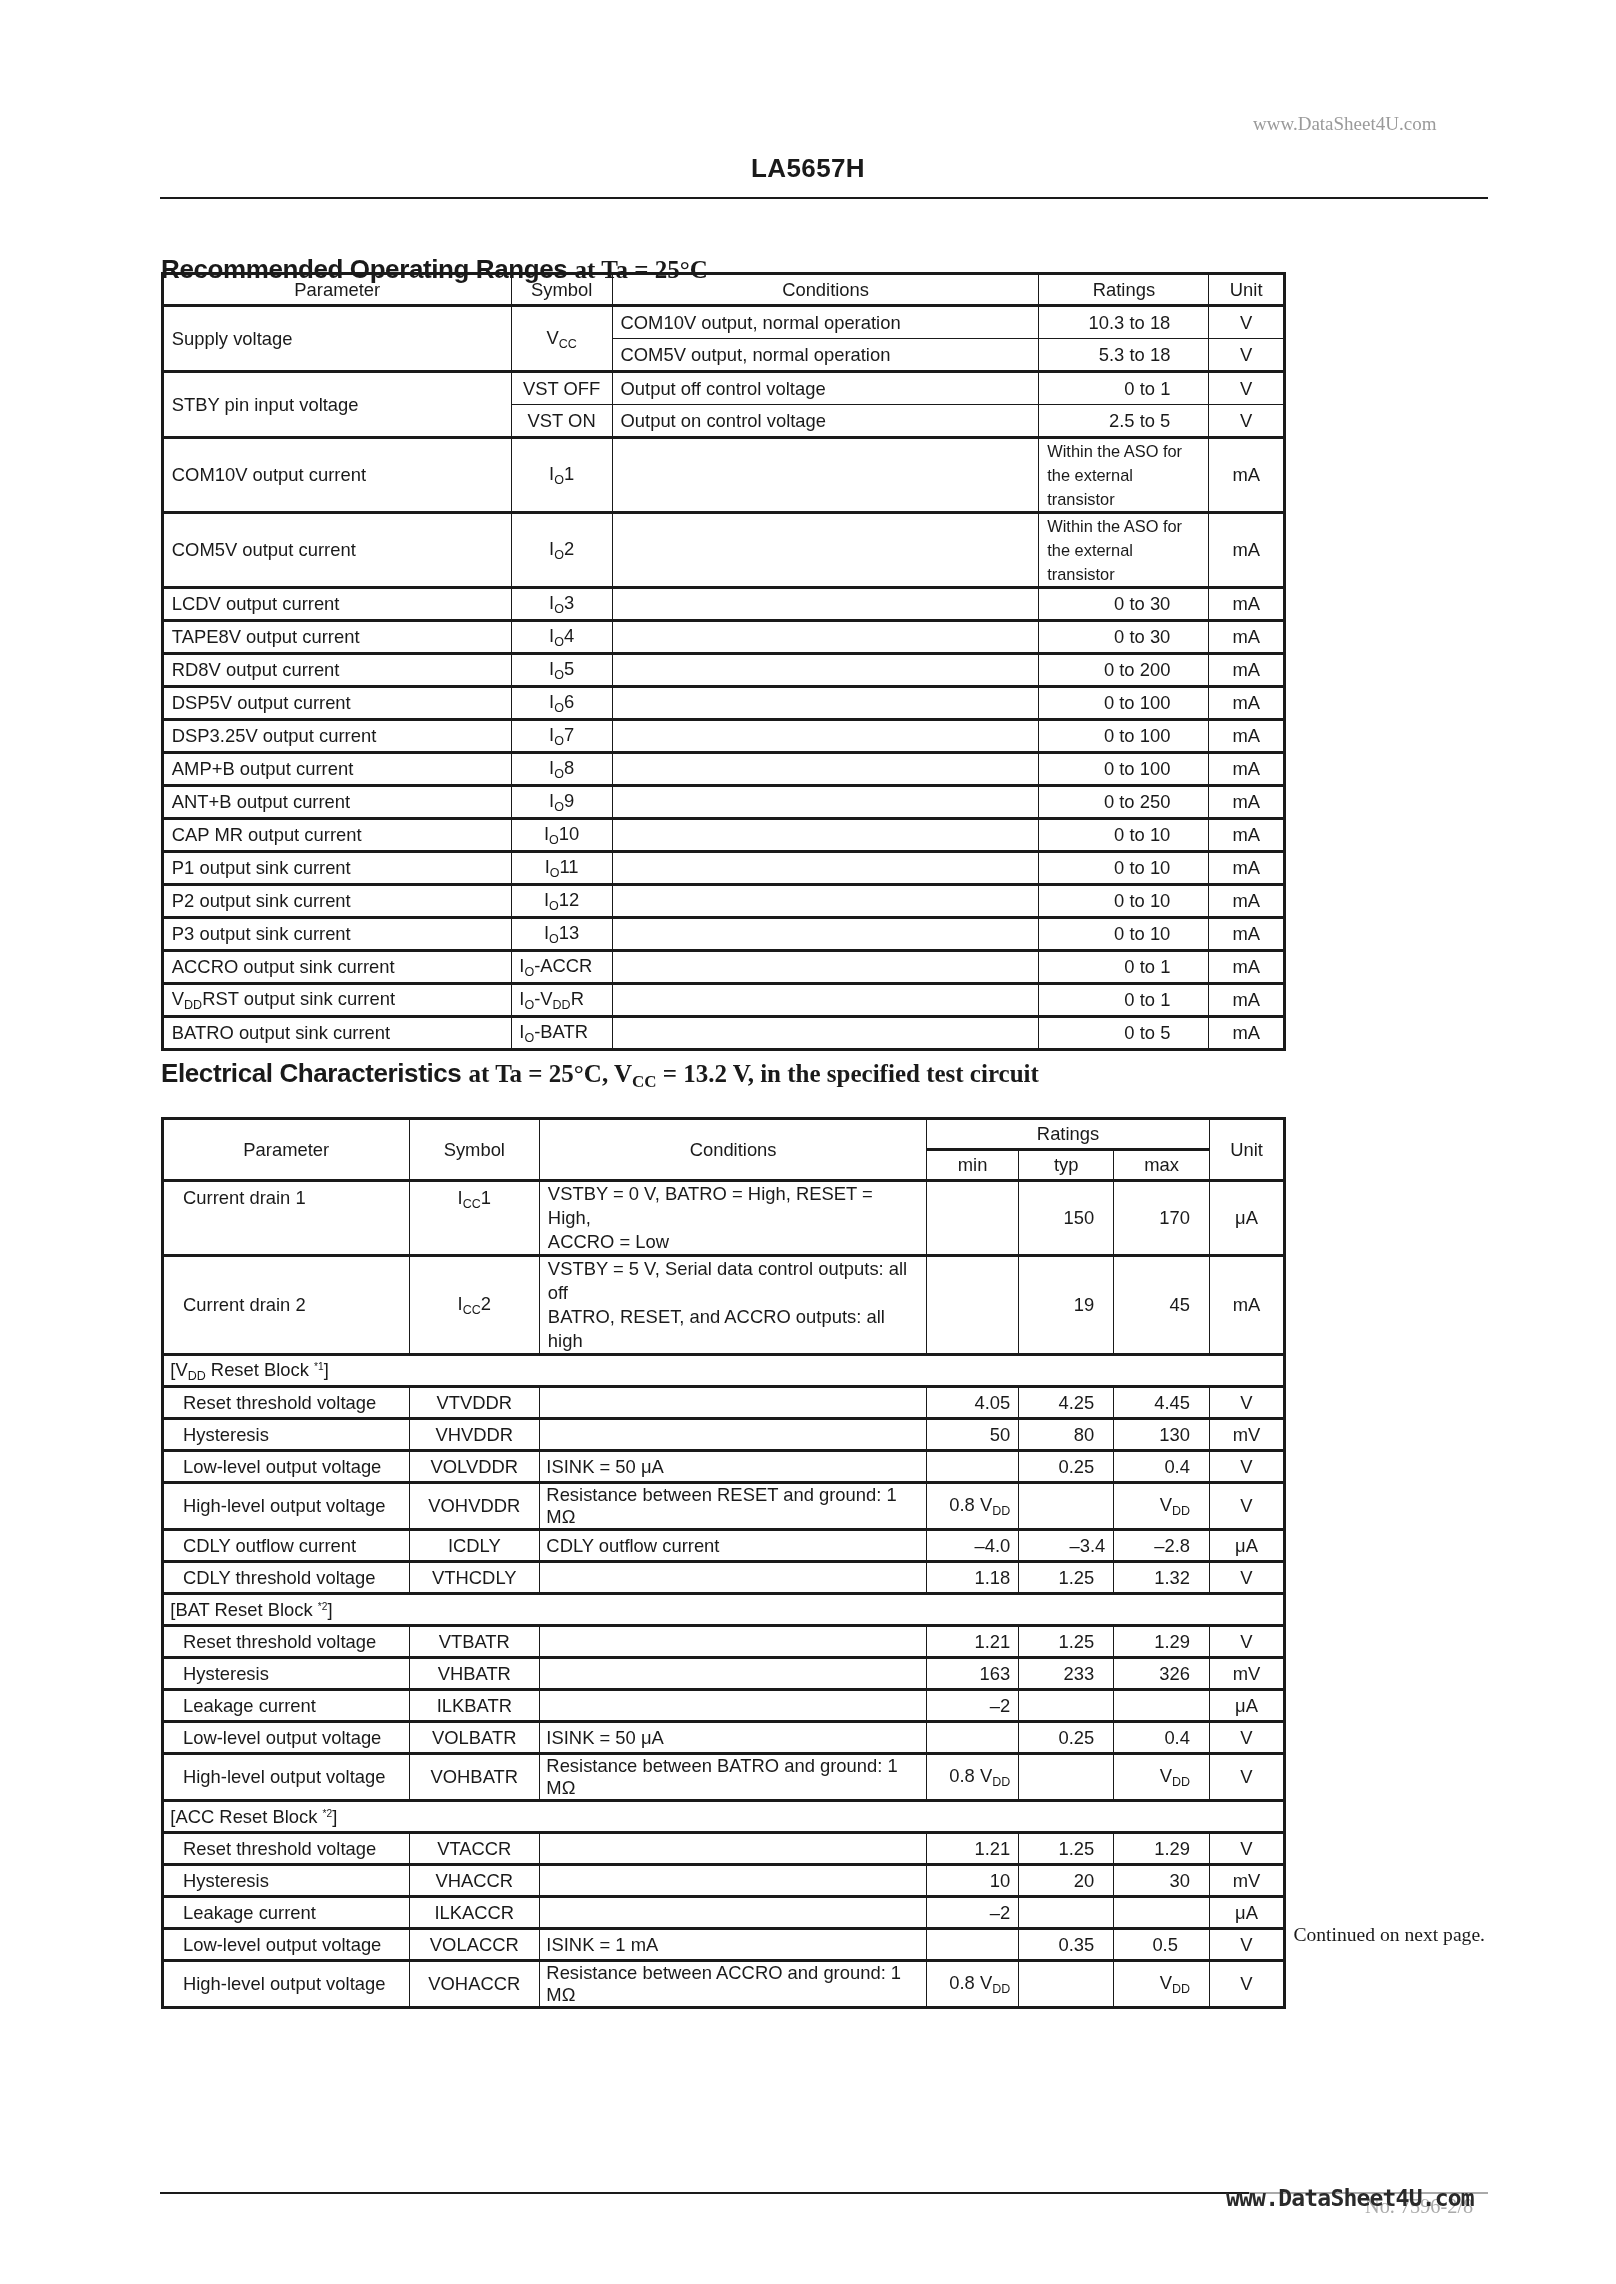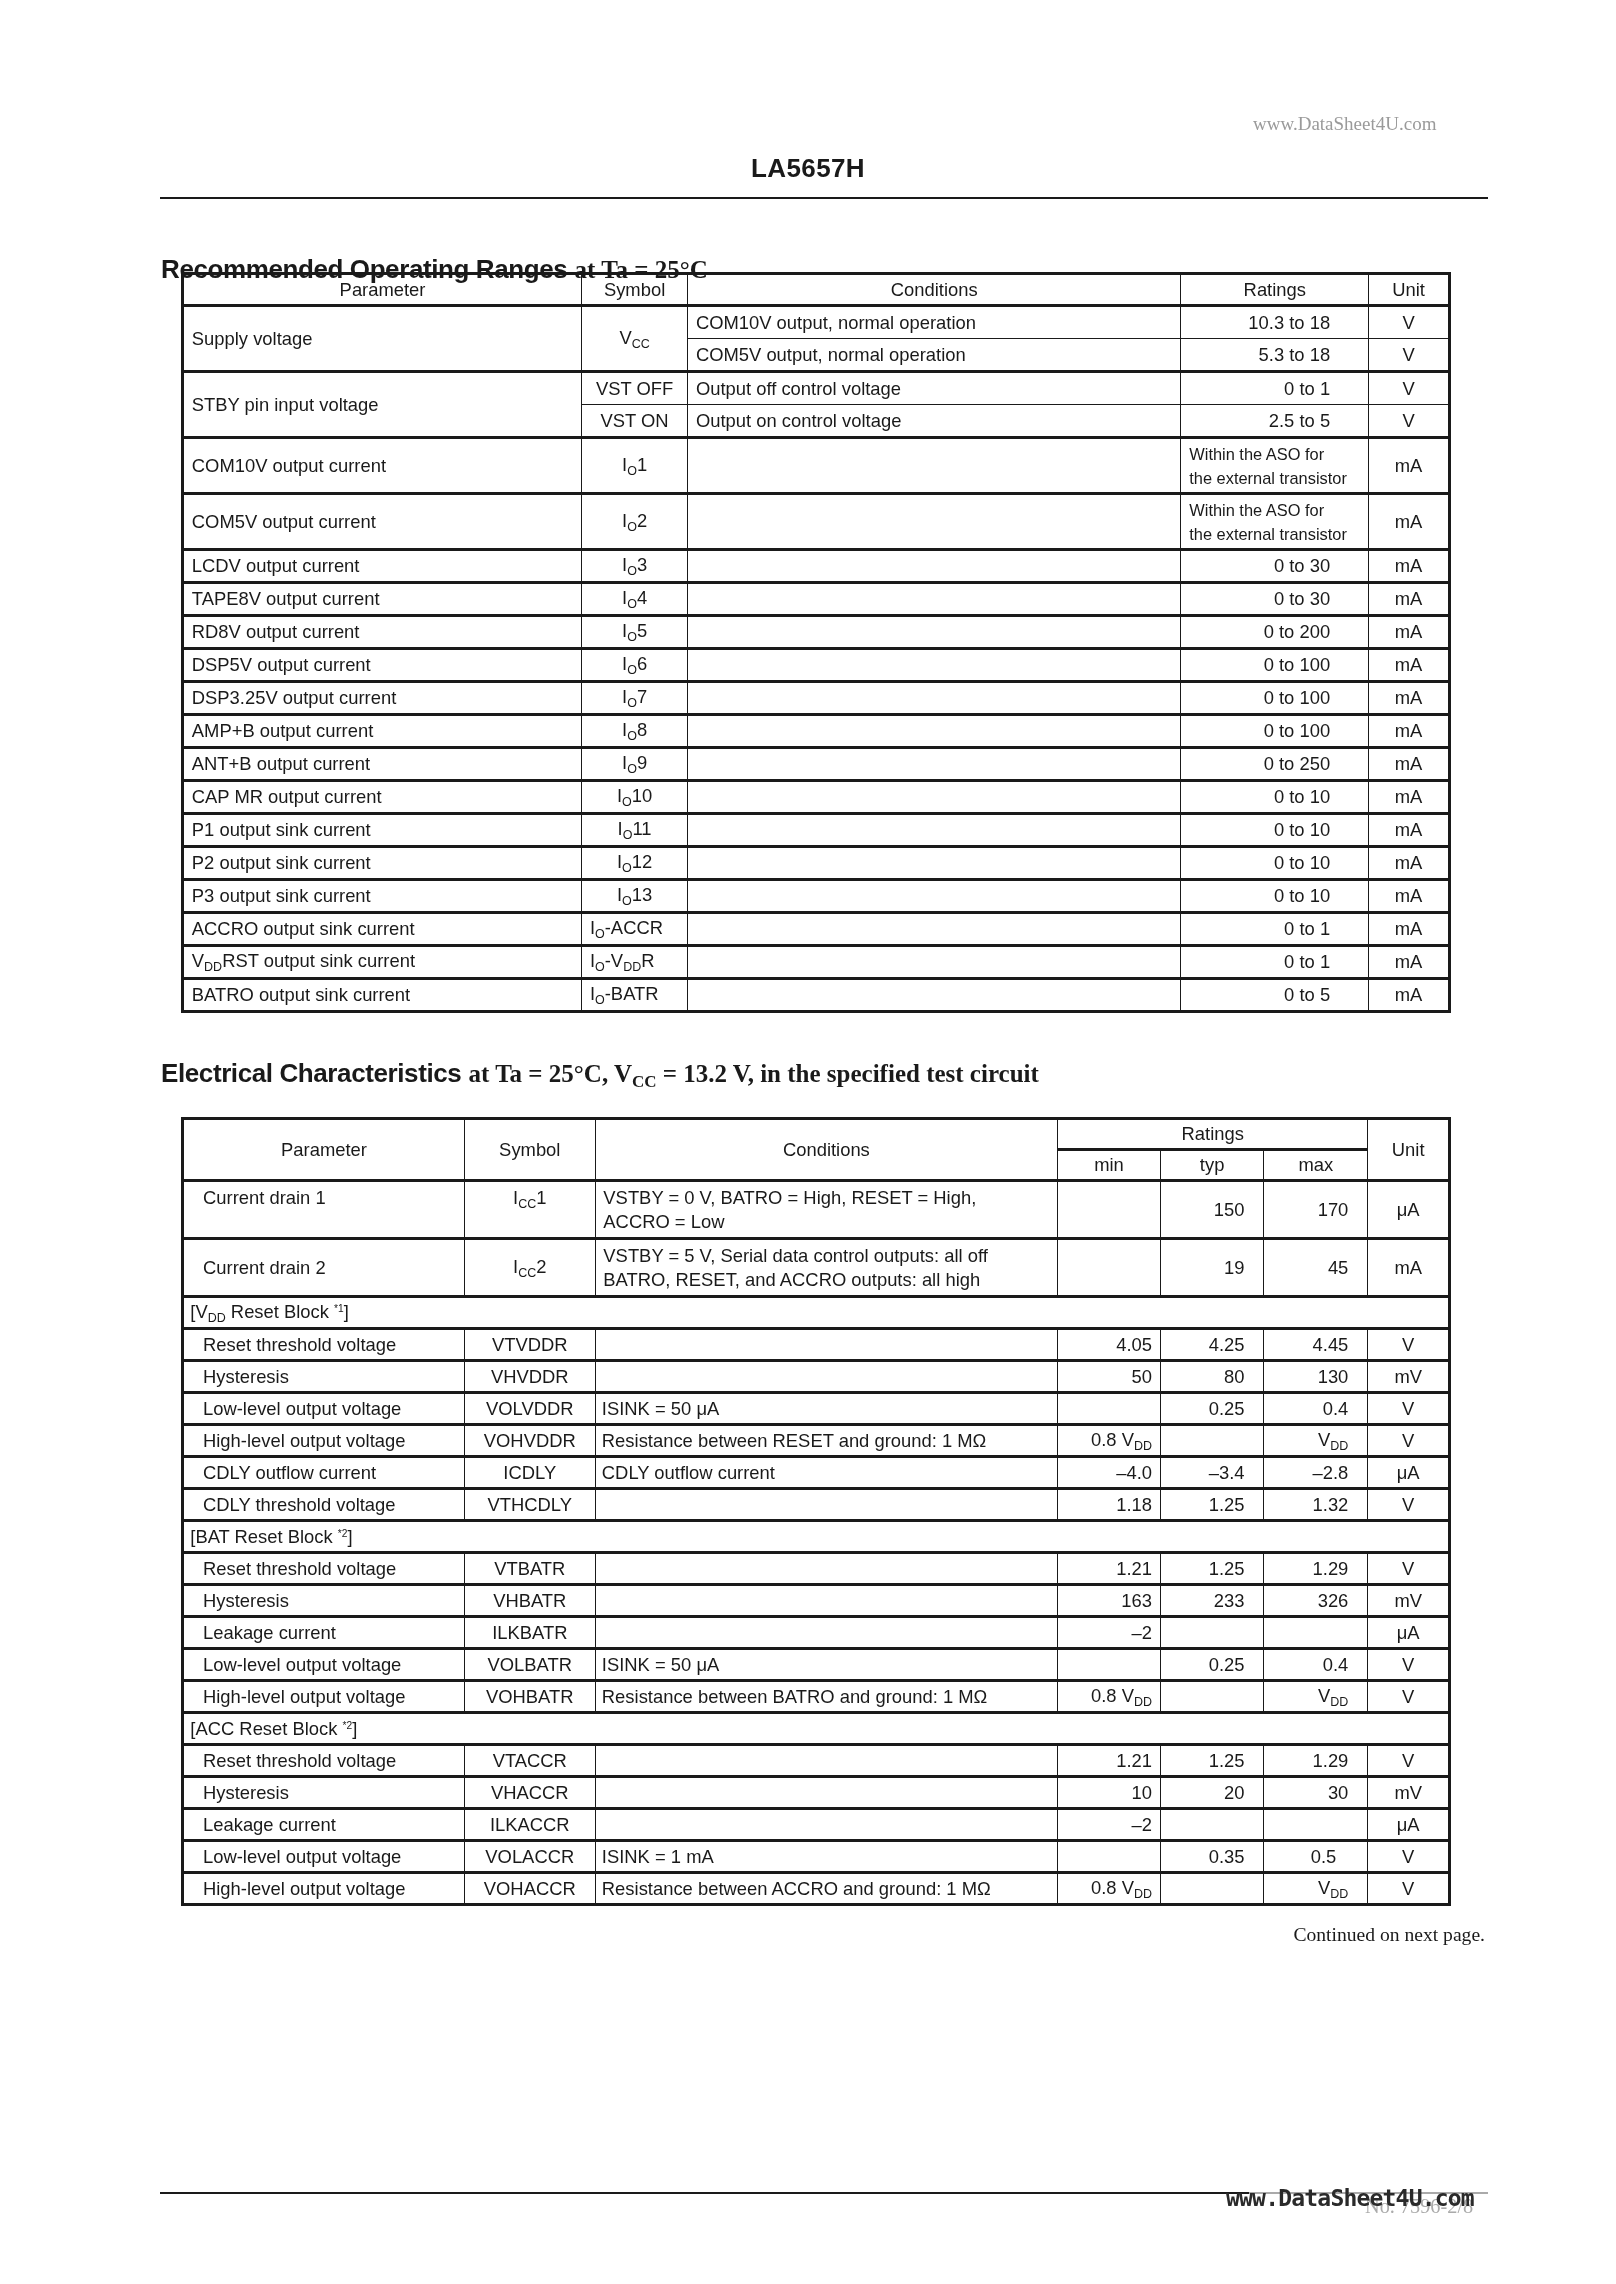--- a/index.html
+++ b/index.html
@@ -19,22 +19,22 @@
       position: absolute; left: 160px; width: 1328px; top: 197px; height: 2.3px; background: #1a1a1a;
     }
     .section-heading {
       position: absolute; left: 161px; font-size: 26px; white-space: nowrap;
     }
     .section-heading .bold { font-family: "Liberation Sans", sans-serif; font-weight: bold; letter-spacing: -0.4px; }
     .section-heading .serif { font-family: "Liberation Serif", serif; font-weight: bold; font-size: 25px; }
     .section-heading sub { font-size: 17px; vertical-align: -4.7px; }
 
     table.spec {
-      position: absolute; left: 161px; width: 1270px;
-      border-collapse: collapse; font-size: 18.4px; margin-left: 20px;
+      position: absolute; left: 161px; width: 1125px;
+      border-collapse: collapse; font-size: 18.4px;
     }
     table.spec td, table.spec th {
       border: 1.2px solid #1a1a1a; padding: 0 7.8px; font-weight: normal;
     }
     table.spec thead th { text-align: center; }
     table.spec tr.thick-top td, table.spec tr.thick-top th { border-top: 3.1px solid #1a1a1a; }
     table.spec { border: 3.1px solid #1a1a1a; }
     .c-left { text-align: left; }
     .c-center { text-align: center; }
     .c-right { text-align: right; }
@@ -343,21 +343,21 @@
         <td class="c-right thin-l"><span>0.8 V</span><sub class="s">DD</sub></td>
         <td class="c-right" style="padding-right:19px"><span></span></td>
         <td class="c-right" style="padding-right:19px"><span>V</span><sub class="s">DD</sub></td>
         <td class="c-center">V</td>
       </tr>
       <tr class="thick-top">
         <td class="c-left param">CDLY outflow current</td>
         <td class="c-center" style="padding:0 3.1px">ICDLY</td>
         <td class="c-left" style="padding-left:6.3px">CDLY outflow current</td>
         <td class="c-right thin-l"><span>–4.0</span></td>
-        <td class="c-right" style="padding-right:19px"><span>–3.4</span></td>
+        <td class="c-right" style="padding-right:8px"><span>–3.4</span></td>
         <td class="c-right" style="padding-right:19px"><span>–2.8</span></td>
         <td class="c-center">μA</td>
       </tr>
       <tr class="thick-top">
         <td class="c-left param">CDLY threshold voltage</td>
         <td class="c-center" style="padding:0 3.1px">VTHCDLY</td>
         <td class="c-left" style="padding-left:6.3px"></td>
         <td class="c-right thin-l"><span>1.18</span></td>
         <td class="c-right" style="padding-right:19px"><span>1.25</span></td>
         <td class="c-right" style="padding-right:19px"><span>1.32</span></td>

